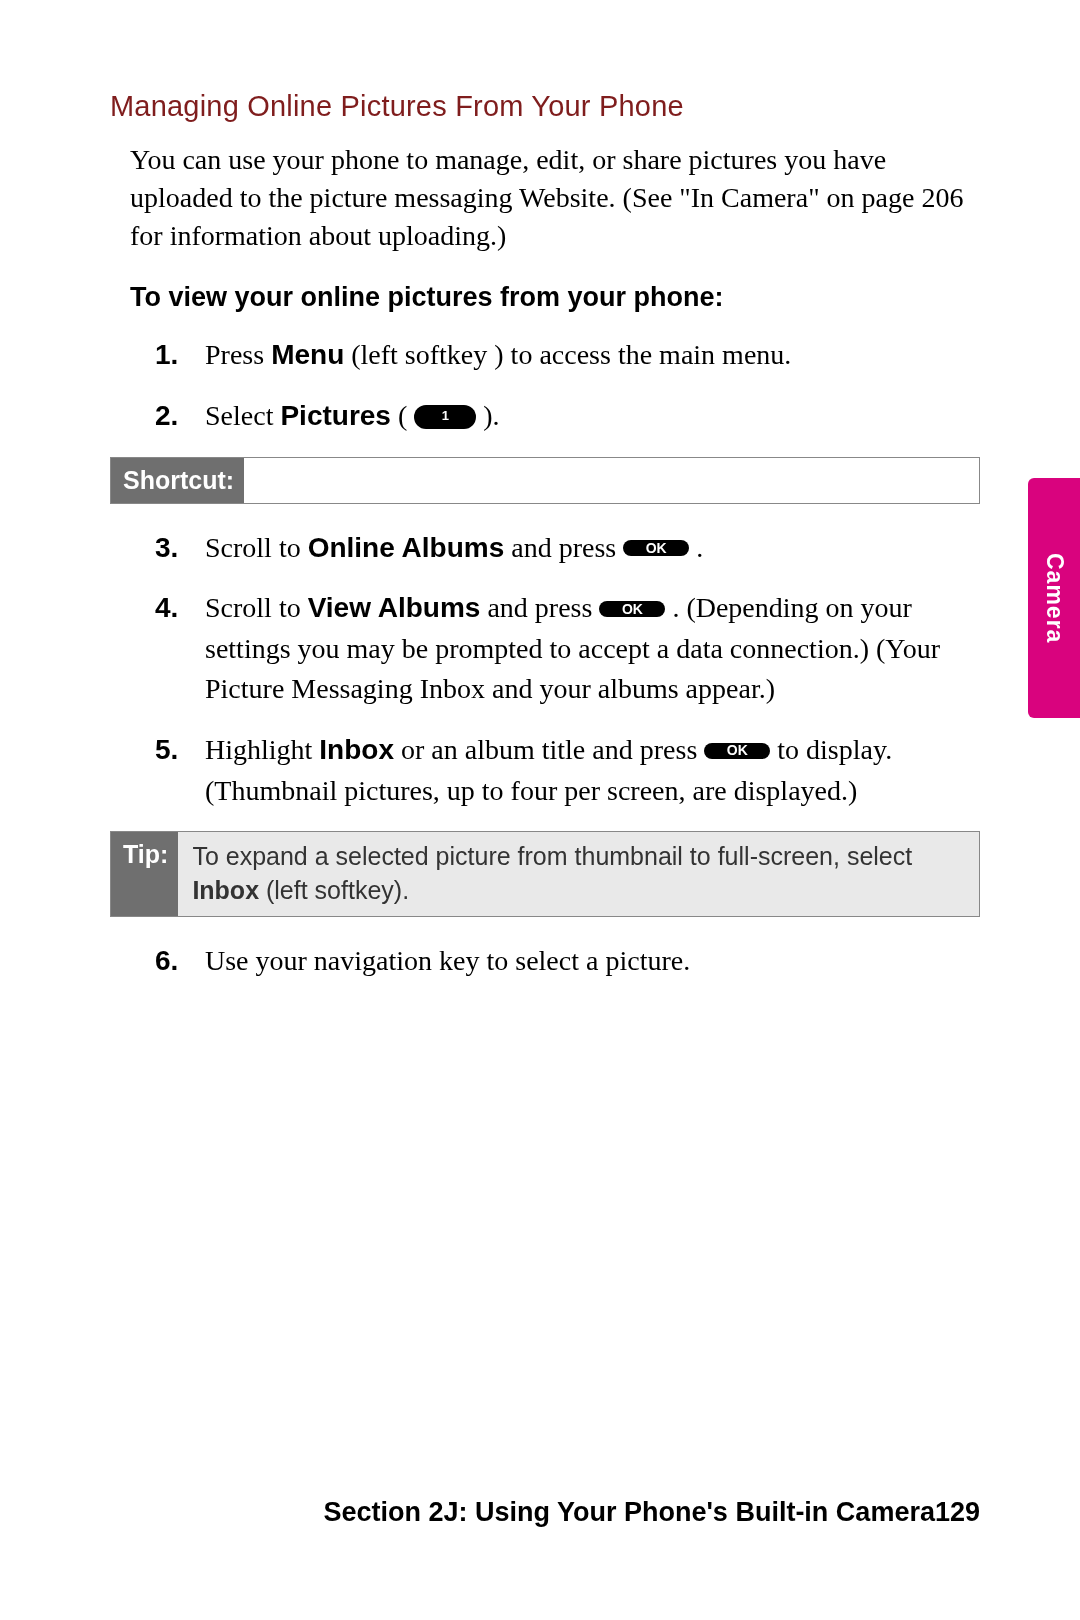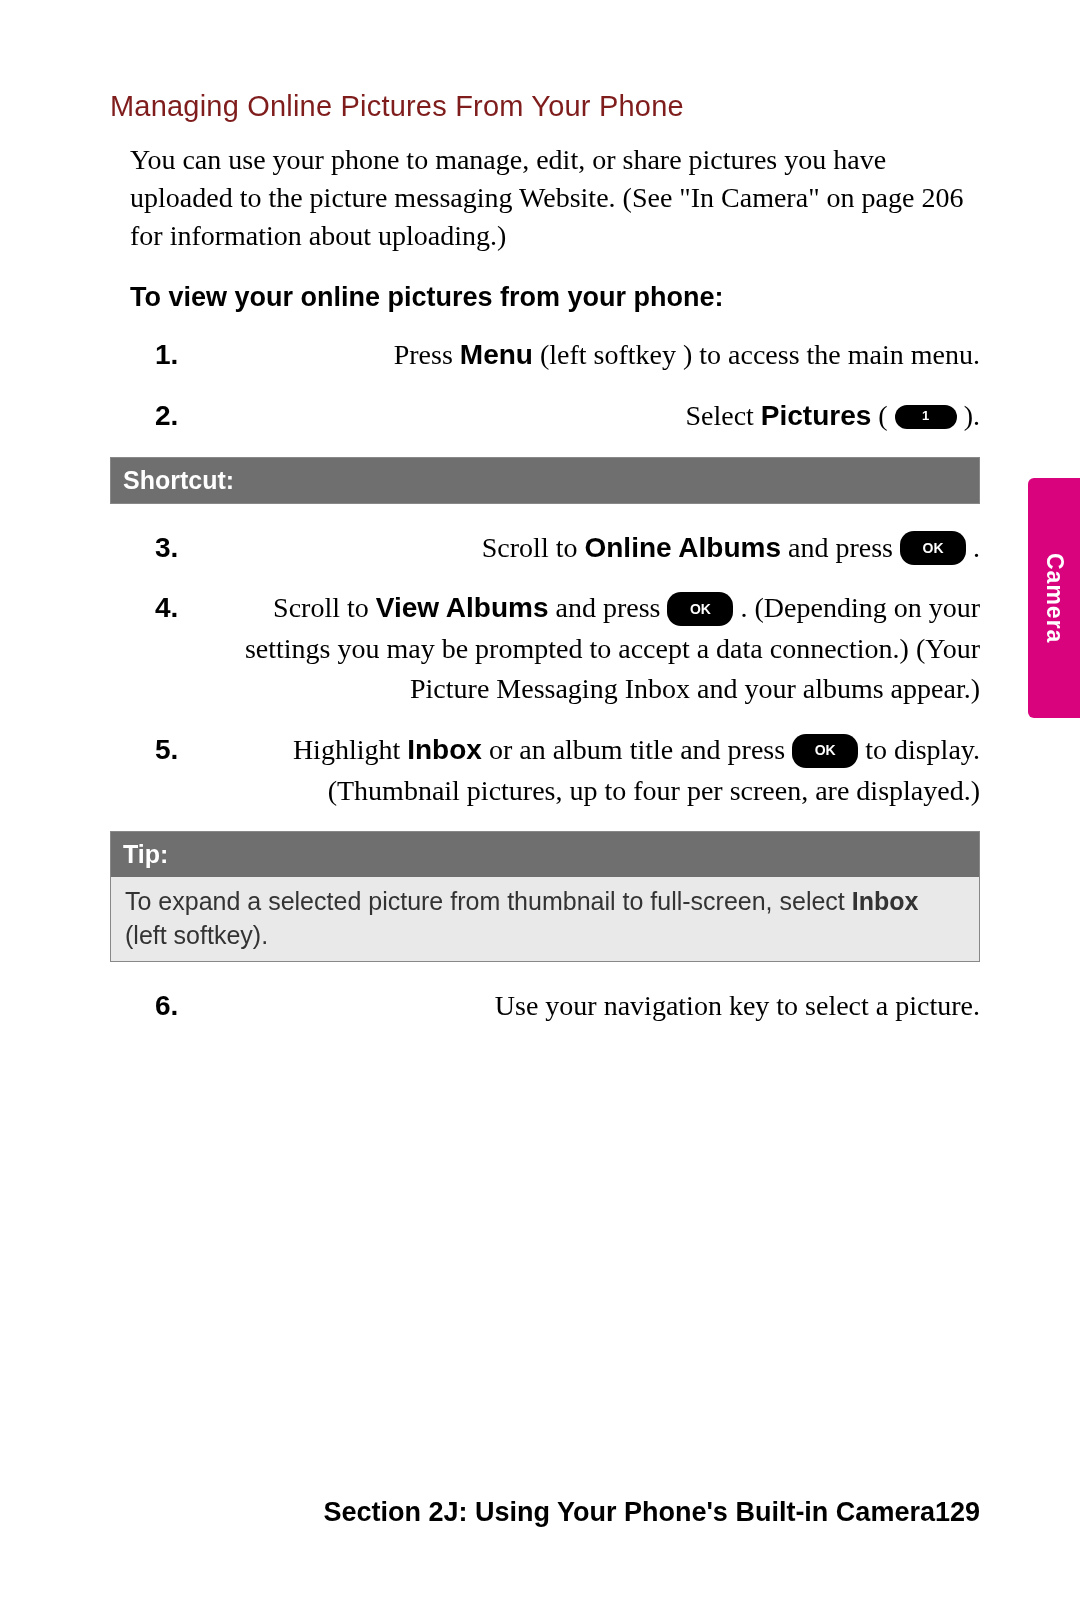--- a/index.html
+++ b/index.html
@@ -46,55 +46,53 @@
     margin-bottom: 20px;
     line-height: 1.45;
   }
   ol.steps .num {
     font-family: Arial, Helvetica, sans-serif;
     font-weight: 700;
     min-width: 50px;
   }
   ol.steps .body {
     flex: 1;
-    text-align: right;
   }
   .b {
     font-family: Arial, Helvetica, sans-serif;
     font-weight: 700;
   }
   .pill {
     display: inline-flex;
     align-items: center;
     justify-content: center;
     background: #000;
     color: #fff;
     border-radius: 14px;
     font-family: Arial, Helvetica, sans-serif;
     font-weight: 700;
     font-size: 14px;
-    height: 34px;
+    height: 16px;
     min-width: 46px;
     padding: 0 10px;
     vertical-align: middle;
     position: relative;
     top: -2px;
   }
   .pill.small {
     font-size: 13px;
     height: 24px;
     min-width: 42px;
   }
   .callout {
     display: flex;
     border: 1px solid #888;
     margin: 8px 0 24px 0;
     font-family: Arial, Helvetica, sans-serif;
     font-size: 25px;
-    flex-direction: column;
   }
   .callout .label {
     background: #6f6f6f;
     color: #fff;
     font-weight: 700;
     padding: 8px 10px 8px 12px;
     white-space: nowrap;
   }
   .callout .text {
     background: #e9e9e9;

